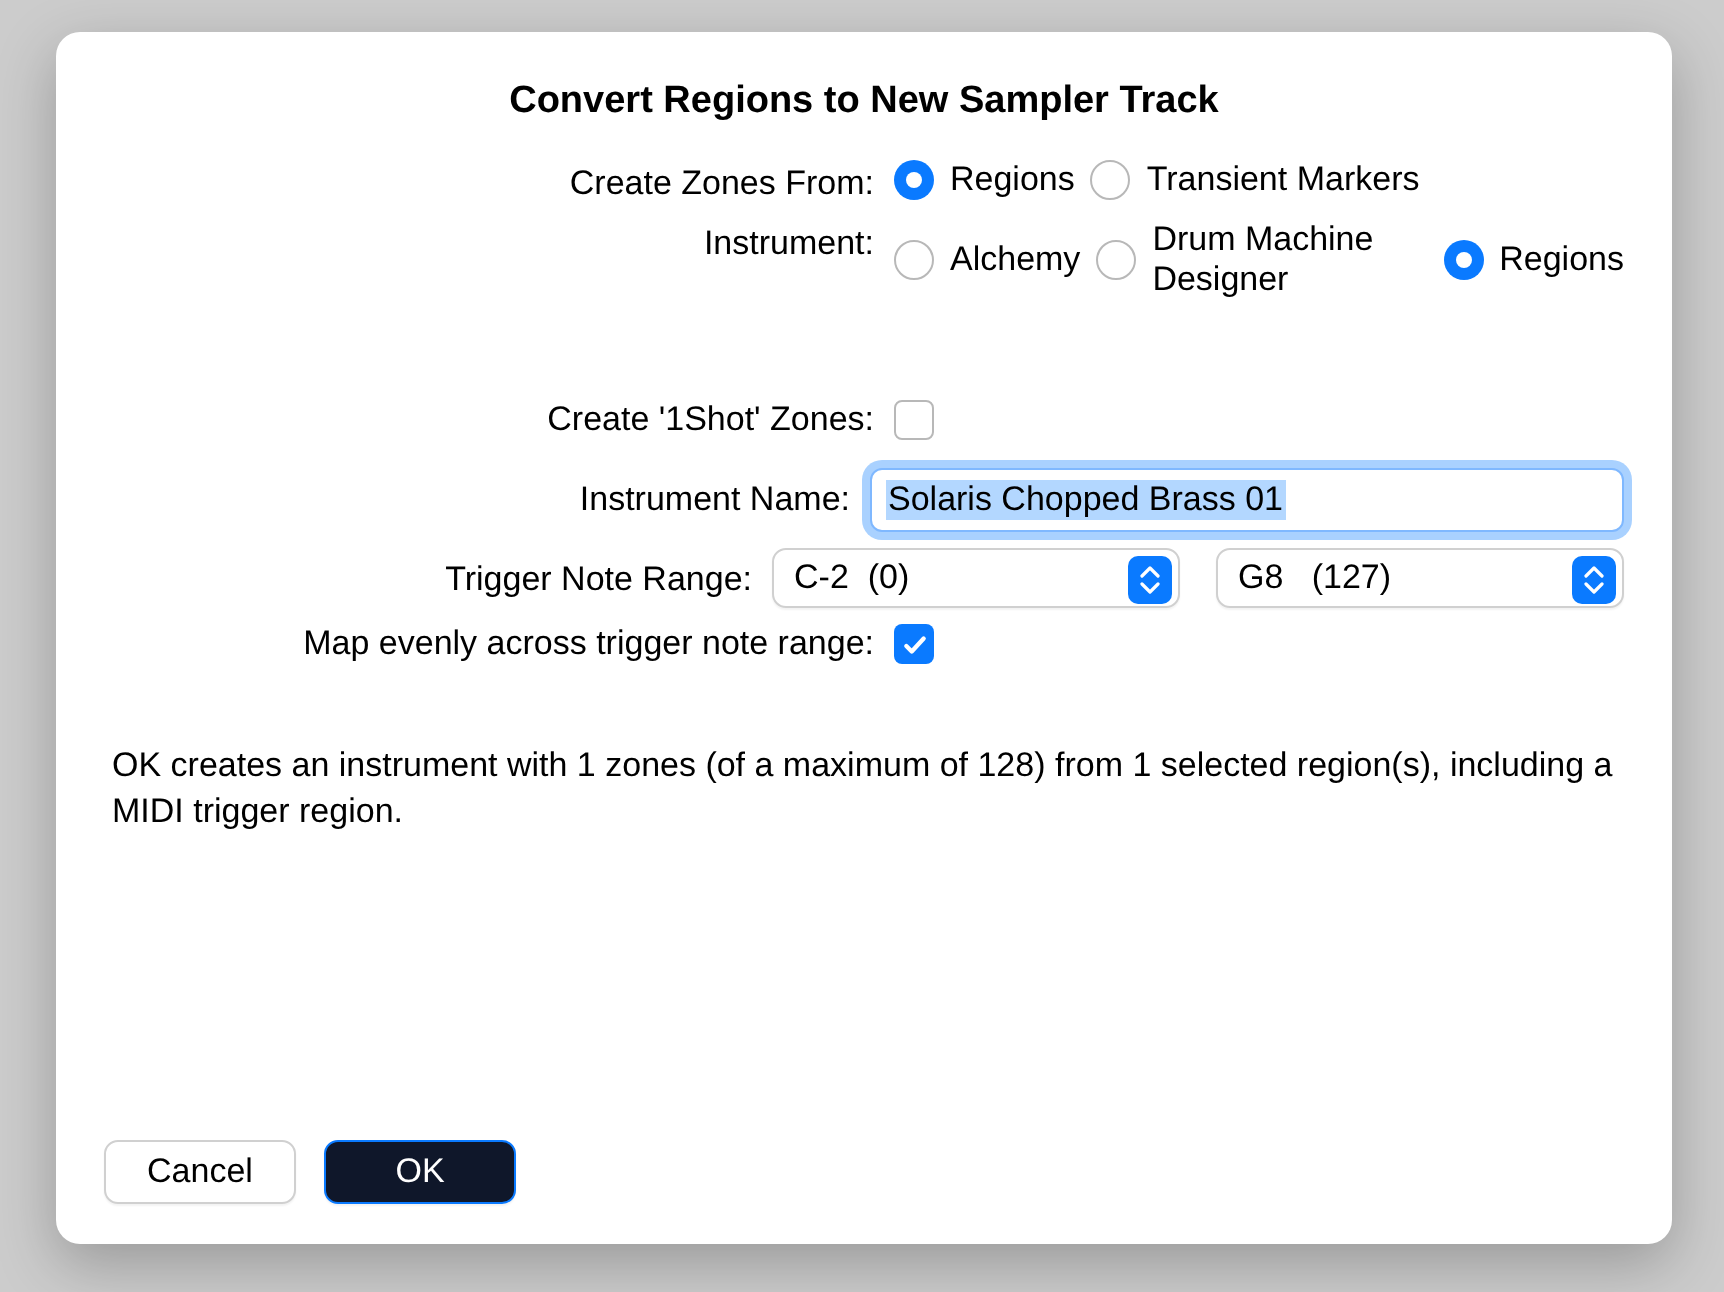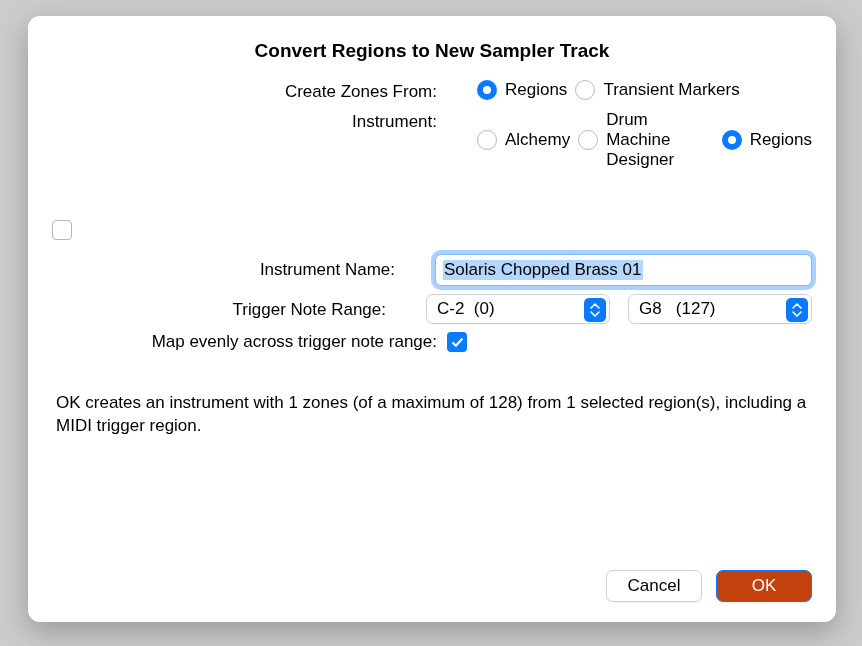--- a/index.html
+++ b/index.html
@@ -35,21 +35,20 @@
       font-size: 19px;
       margin-bottom: 18px;
     }
     .form {
       flex: 0 0 auto;
     }
     .row {
       display: flex;
       align-items: flex-start;
       margin-bottom: 8px;
-      gap: 30px;
     }
     .label-col {
       width: 395px;
       text-align: right;
       padding-right: 10px;
       padding-top: 2px;
       font-size: 17px;
     }
     .control-col {
       flex: 1;
@@ -141,21 +140,21 @@
     }
     .row-trigger .label-col {
       padding-top: 6px;
     }
     .select-group {
       display: flex;
       gap: 18px;
     }
     .mac-select {
       position: relative;
-      width: 184px;
+      width: 204px;
       height: 30px;
       border: 1px solid #d0d0d0;
       border-radius: 7px;
       background: #fff;
       display: flex;
       align-items: center;
       padding-left: 10px;
       font-size: 17px;
       cursor: pointer;
       box-shadow: 0 1px 1px rgba(0,0,0,0.05);
@@ -201,38 +200,38 @@
       font-size: 17px;
       line-height: 1.35;
       padding: 0 4px;
       color: #000;
     }
     .spacer {
       flex: 1;
     }
     .button-row {
       display: flex;
-      justify-content: flex-end;
+      justify-content: flex-start;
       gap: 14px;
       margin-top: 20px;
     }
     .btn {
       min-width: 96px;
       height: 32px;
       border-radius: 7px;
       font-size: 17px;
       font-family: inherit;
       border: 1px solid #d0d0d0;
       background: #fff;
       cursor: pointer;
       padding: 0 20px;
       box-shadow: 0 1px 1px rgba(0,0,0,0.05);
     }
     .btn.primary {
-      background: #c2410c;
+      background: #0f172a;
       border-color: #0a7aff;
       color: #fff;
       font-weight: 500;
     }
   </style>
 </head>
 <body>
 
 <div class="dialog">
   <div class="dialog-title">Convert Regions to New Sampler Track</div>
@@ -269,20 +268,21 @@
         <div class="radio-item">
           <span class="radio-outer checked">
               <span class="radio-inner"></span>
             </span>
           <span>Regions</span>
         </div>
       </div>
     </div>
 
     <div class="row row-oneshot">
+      <div class="label-col">Create '1Shot' Zones:</div>
       <div class="control-col">
         <span class="checkbox-outer">
           
         </span>
       </div>
     </div>
 
     <div class="row row-instrument-name">
       <div class="label-col">Instrument Name:</div>
       <div class="control-col">

